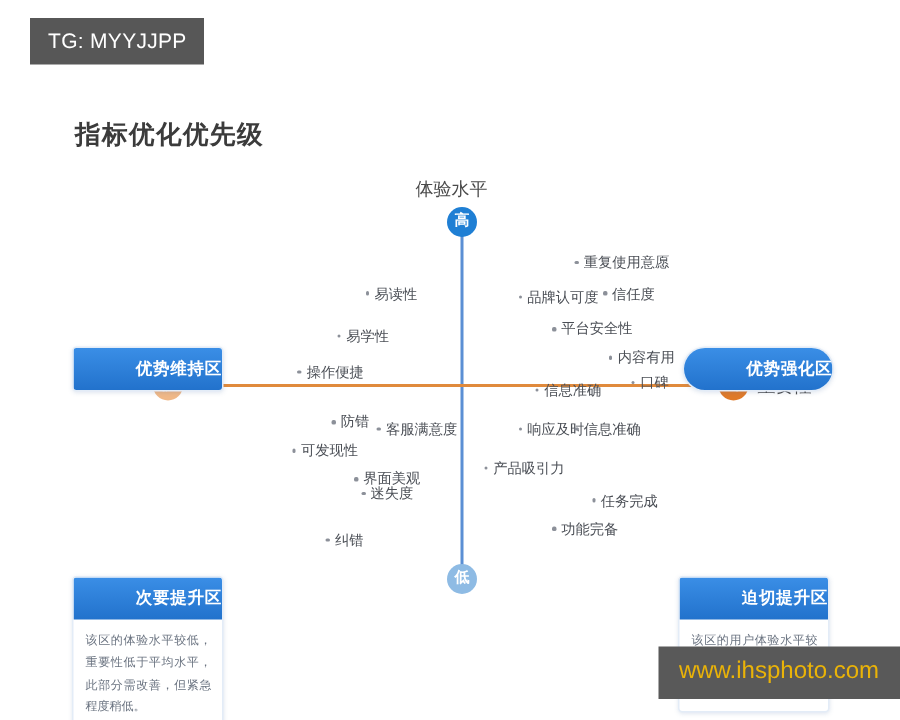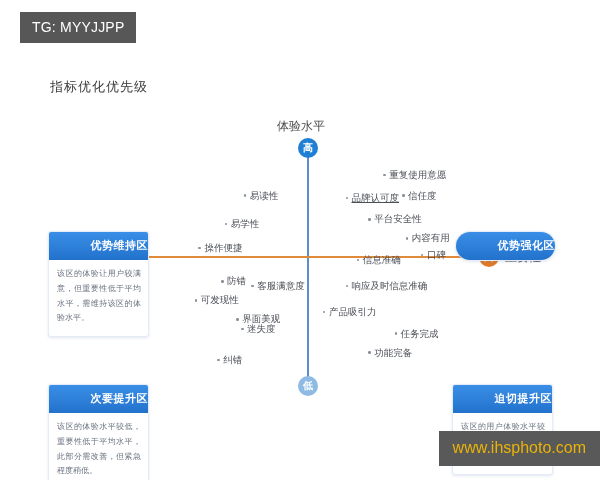--- a/index.html
+++ b/index.html
@@ -40,22 +40,22 @@
     line-height: 1;
     padding: 9px 14px 10px 14px;
     white-space: nowrap;
   }
 
   
   #page-title {
     position: absolute;
     left: 50px;
     top: 78px;
-    font-size: 13px;
-    font-weight: normal;
+    font-size: 17px;
+    font-weight: bold;
     color: #3b3b3b;
     letter-spacing: 1px;
     white-space: nowrap;
   }
 
   
   #chart {
     position: absolute;
     left: 0;
     top: 100px;
@@ -173,21 +173,20 @@
   <div class="axis-dot dot-top">高</div>
   <div class="axis-dot dot-bottom">低</div>
   <div class="axis-dot dot-left">低</div>
   <div class="axis-dot dot-right">高</div>
 
   <div class="axis-title" id="axis-title-y">体验水平</div>
   <div class="axis-title" id="axis-title-x">重要性</div>
 
   <div class="quad-card" id="card-tl">
     <div class="quad-head">优势维持区</div>
-    <div class="quad-body">该区的体验让用户较满意，但重要性低于平均水平，需维持该区的体验水平。</div>
   </div>
 
   <div class="quad-card" id="card-tr">
     <div class="quad-head">优势强化区</div>
   </div>
 
   <div class="quad-card" id="card-bl">
     <div class="quad-head">次要提升区</div>
     <div class="quad-body">该区的体验水平较低，重要性低于平均水平，此部分需改善，但紧急程度稍低。</div>
   </div>
@@ -195,21 +194,21 @@
   <div class="quad-card" id="card-br">
     <div class="quad-head">迫切提升区</div>
     <div class="quad-body">该区的用户体验水平较低，但重要性较高，迫切需提升体验水平。</div>
   </div>
 
   <div id="points-layer">
       <div class="pt" style="left: 243.72px; top: 89.6px;">易读性</div>
       <div class="pt" style="left: 224.87px; top: 118.16px;">易学性</div>
       <div class="pt" style="left: 198.48px; top: 141.96px;">操作便捷</div>
       <div class="pt" style="left: 383.21px; top: 69px;">重复使用意愿</div>
-      <div class="pt" style="left: 345.51px; top: 91.98px; text-decoration: underline;">品牌认可度</div>
+      <div class="pt" style="left: 345.51px; top: 91.98px;">品牌认可度</div>
       <div class="pt" style="left: 402.06px; top: 89.6px;">信任度</div>
       <div class="pt" style="left: 368.13px; top: 113.4px;">平台安全性</div>
       <div class="pt" style="left: 405.83px; top: 132.44px;">内容有用</div>
       <div class="pt" style="left: 420.91px; top: 149.1px;">口碑</div>
       <div class="pt" style="left: 356.82px; top: 153.86px;">信息准确</div>
       <div class="pt" style="left: 221.1px; top: 175.28px;">防错</div>
       <div class="pt" style="left: 251.26px; top: 180.04px;">客服满意度</div>
       <div class="pt" style="left: 194.71px; top: 194.32px;">可发现性</div>
       <div class="pt" style="left: 236.18px; top: 213.36px;">界面美观</div>
       <div class="pt" style="left: 213px; top: 222.88px; margin-left: 28px;">迷失度</div>

